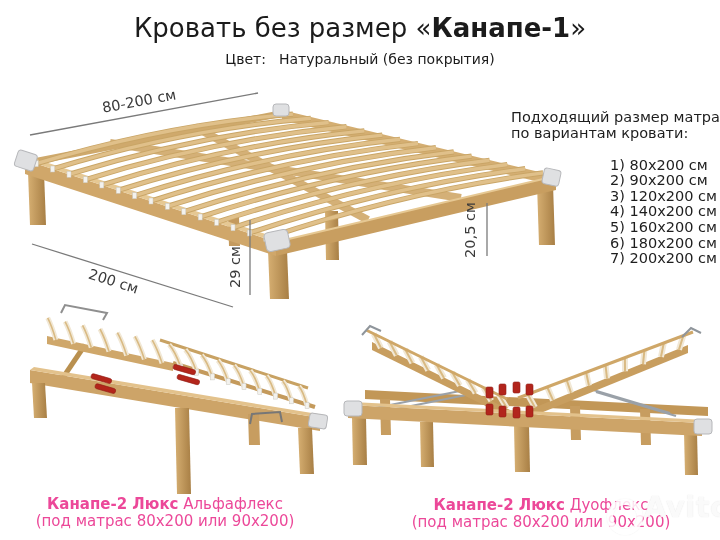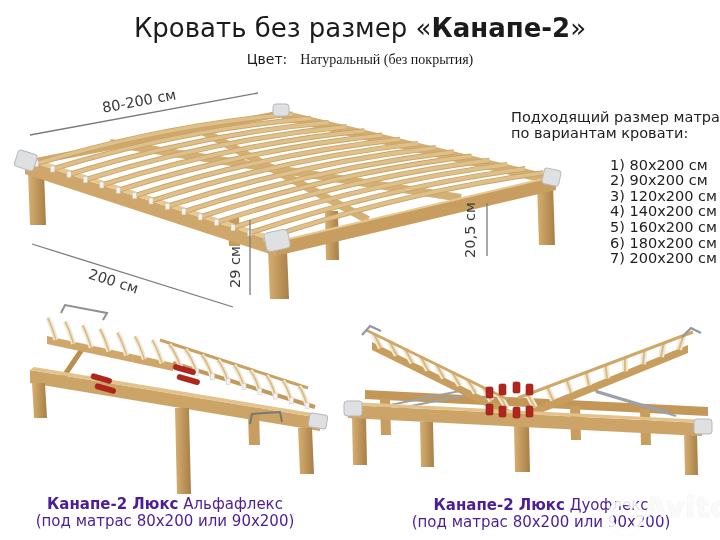--- a/index.html
+++ b/index.html
@@ -10,50 +10,50 @@
   .title{
     position:absolute;top:13px;left:0;width:100%;text-align:center;
     font-size:26px;letter-spacing:0;color:#1b1b1b;white-space:nowrap;
   }
   .title b{font-weight:700;}
   .subtitle{
     position:absolute;top:51px;left:0;width:100%;text-align:center;
     font-size:14px;color:#1b1b1b;
   }
   .subtitle b{font-weight:400;}
-  .subtitle .val{margin-left:13px;font-family:Liberation Serif, serif;}
+  .subtitle .val{margin-left:13px;}
   svg{position:absolute;}
   #main-bed-svg{left:0;top:85px;}
   #alfaflex-svg{left:5px;top:300px;}
   #duoflex-svg{left:340px;top:315px;}
   .dim-text{fill:#3a3a3a;font-size:14.5px;font-family:"DejaVu Sans","Liberation Sans",sans-serif;}
   .mattress-panel{position:absolute;left:511px;top:110px;width:212px;color:#1e1e1e;}
   .mattress-panel .hd{font-size:14.5px;line-height:15.8px;white-space:nowrap;}
   .mattress-panel ul{list-style:none;margin:16px 0 0 0;padding:0 0 0 99px;}
   .mattress-panel li{font-size:14.5px;line-height:15.6px;white-space:nowrap;}
-  .caption{position:absolute;text-align:center;font-size:15px;line-height:16.5px;color:#4c1d95;white-space:nowrap;}
+  .caption{position:absolute;text-align:center;font-size:15px;line-height:16.5px;color:#ec4899;white-space:nowrap;}
   .caption b{font-weight:700;}
   #caption-left{left:20px;top:496px;width:290px;}
   #caption-right{left:394px;top:497px;width:294px;}
   .watermark{position:absolute;left:600px;top:489px;width:140px;height:48px;pointer-events:none;}
   .watermark .ring{
     position:absolute;left:7px;top:10px;width:24px;height:24px;border-radius:50%;
     border:6px solid rgba(255,255,255,0.85);box-shadow:0 0 1px rgba(150,150,150,0.25), inset 0 0 1px rgba(150,150,150,0.25);
   }
   .watermark .wm-text{
     position:absolute;left:44px;top:1px;font-size:29px;font-weight:700;letter-spacing:0.5px;
     color:rgba(255,255,255,0.85);text-shadow:0 0 1px rgba(140,140,140,0.30);
   }
 </style>
 </head>
 <body>
 
 <div class="stage">
 
-  <div class="title"><span>Кровать без размер «</span><b>Канапе-2</b><span>»</span></div>
+  <div class="title"><span>Кровать без размер «</span><b>Канапе-1</b><span>»</span></div>
   <div class="subtitle"><b>Цвет:</b><span class="val">Натуральный (без покрытия)</span></div>
 
   <svg id="main-bed-svg" width="580" height="230" viewBox="0 0 580 230">
     <defs>
       <linearGradient id="legGrad" x1="0" y1="0" x2="1" y2="0">
         <stop offset="0" stop-color="#d6af72"></stop>
           <stop offset="1" stop-color="#a87f45"></stop>
       </linearGradient>
     </defs>
     <g>

